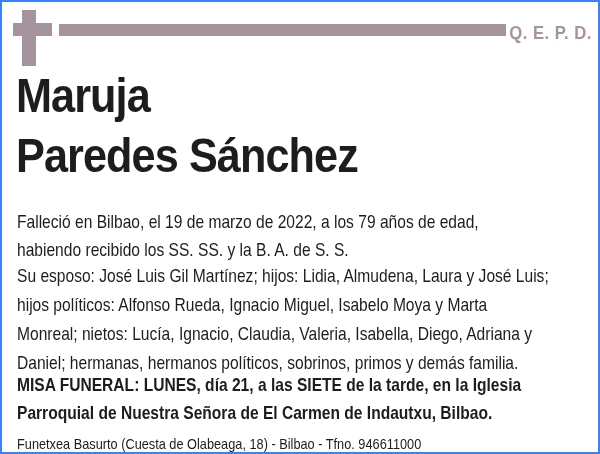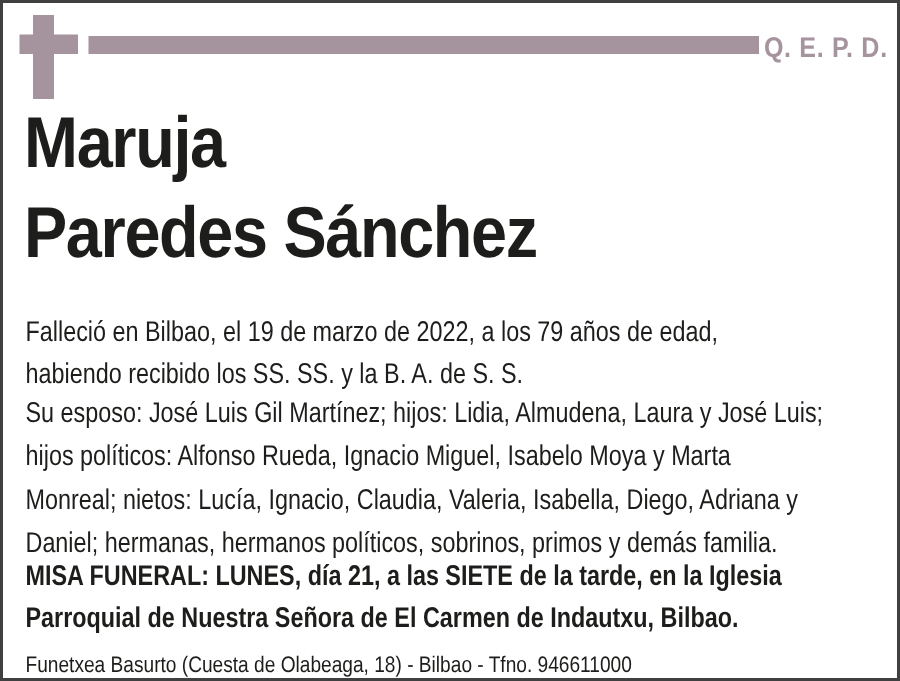--- a/index.html
+++ b/index.html
@@ -5,21 +5,21 @@
   html, body {
     margin: 0;
     padding: 0;
     background: #ffffff;
     font-family: "Liberation Sans", sans-serif;
   }
   .page {
     position: relative;
     width: 596px;
     height: 450px;
-    border: 2px solid #404040;
+    border: 2px solid #3b82f6;
     background: #ffffff;
     overflow: hidden;
     box-sizing: content-box;
   }
   
   .cross { position: absolute; left: 0; top: 0; }
   .cross-v {
     position: absolute; left: 20px; top: 8px;
     width: 14px; height: 56px;
     background: var(--accent);

